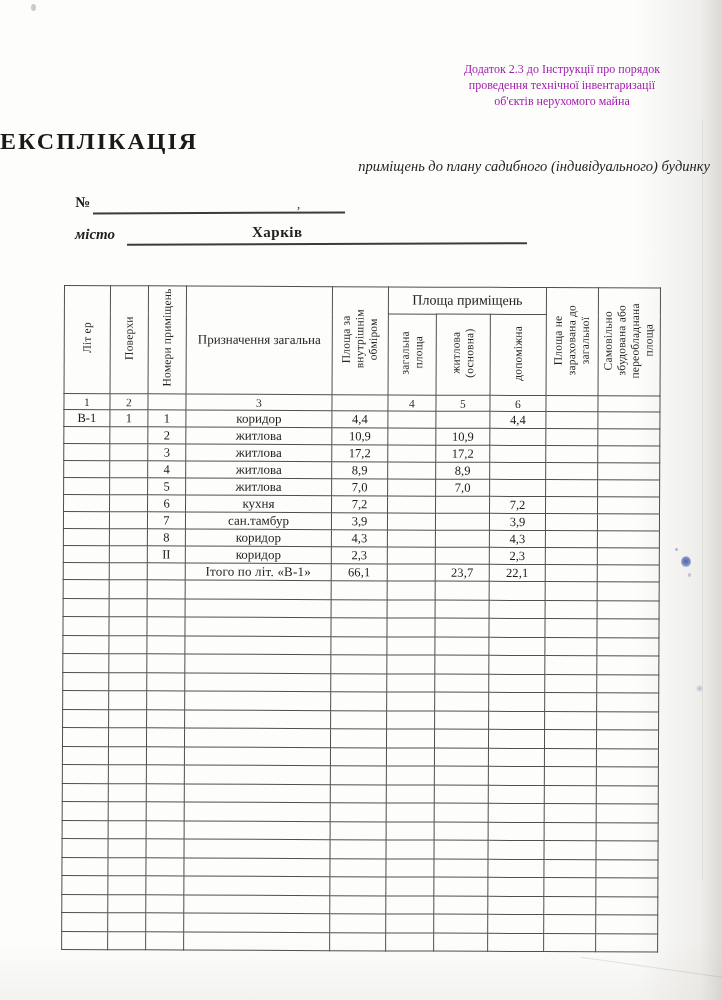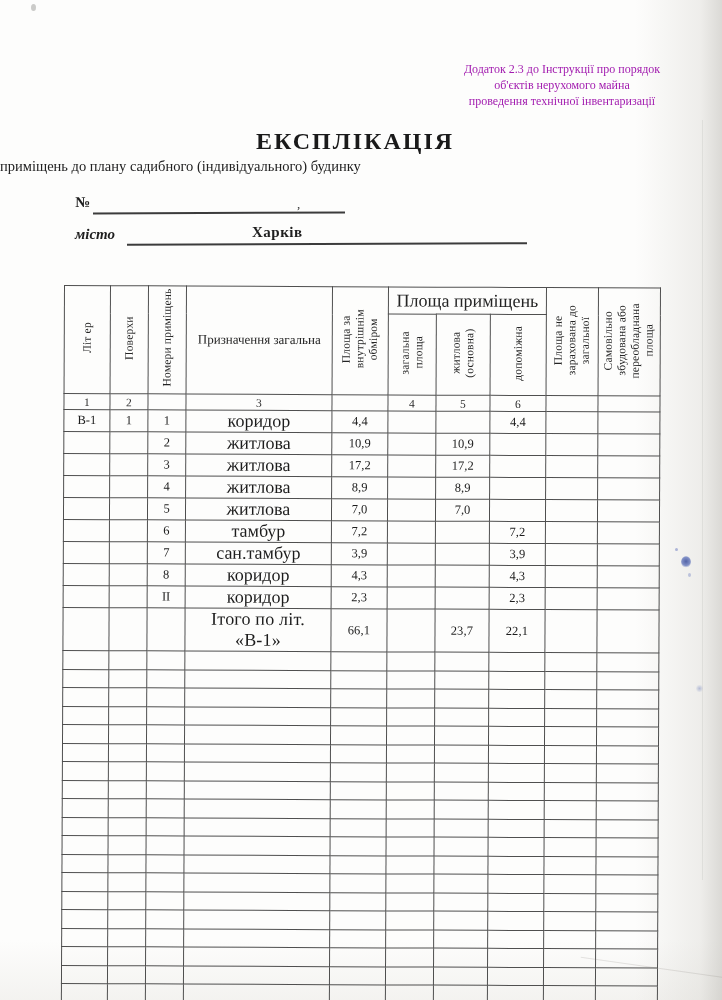--- a/index.html
+++ b/index.html
@@ -18,25 +18,25 @@
       linear-gradient(180deg, rgba(255,255,255,0) 94%, rgba(225,223,218,0.35) 100%),
       #fdfdfc;
   }
   
   .appendix {
     position:absolute; top:62px; right:10px; width:300px;
     text-align:center; font-size:12px; line-height:1.32; color:#a21caf;
   }
   .title {
     position:absolute; top:128px; left:0; width:710px;
-    text-align:center; font-size:24px; font-weight:bold; letter-spacing:2px; color:#1a1a1a;
+    text-align:left; font-size:24px; font-weight:bold; letter-spacing:2px; color:#1a1a1a;
   }
   .subtitle {
     position:absolute; top:158px; left:0; width:710px;
-    text-align:left; font-size:14.5px; color:#222;
+    text-align:right; font-size:14.5px; color:#222;font-style:italic;
   }
   .num-label {
     position:absolute; left:75px; top:194px;
     font-size:15px; font-weight:bold;
   }
   .num-line {
     position:absolute; left:93px; top:212px; width:252px; height:2px;
     background:#3c3c3c; transform:rotate(-0.25deg);
   }
   .num-comma {
@@ -62,36 +62,36 @@
     transform:rotate(0.25deg); transform-origin:top left;
   }
   table.explication th, table.explication td {
     border:1px solid #4f4f4f;
     padding:0 1px;
     text-align:center; vertical-align:middle;
     font-weight:normal;
     overflow:hidden;
   }
   thead th { color:#242424; }
-  th.group-hdr { height:26px; font-size:18px;margin-top:43px; }
+  th.group-hdr { height:26px; font-size:14px;margin-top:43px; }
   th.tall { height:106px; }
   th.sub  { height:80px; }
   .vert {
     writing-mode:vertical-rl;
     transform:rotate(180deg);
     display:inline-block;
     font-size:11.5px; line-height:1.18;
     max-height:100px;
     letter-spacing:0.2px;
   }
   th.sub .vert { max-height:76px; }
   .purpose-hdr { font-size:13px; line-height:1.25; }
   tr.numbers td { height:15px; font-size:11.5px; color:#2a2a2a; }
   tbody td { height:16px; font-size:12.5px; font-weight:bold; color:#1c1c1c; }
-  tbody td.c-purpose { font-size:18px; }
+  tbody td.c-purpose { font-size:13px; }
   tbody tr.empty td { height:17.5px; }
   tbody tr.total td { letter-spacing:0.2px;margin-left:24px; }
   
   .speck-tl {
     position:absolute; left:31px; top:4px; width:5px; height:7px;
     background:#8f8f8b; opacity:0.45; border-radius:50%;
   }
   .ink-main {
     position:absolute; left:681px; top:556px; width:10px; height:12px;
     background:radial-gradient(circle at 50% 45%, #42549f 0%, #7586c2 50%, rgba(255,255,255,0) 75%);
@@ -113,22 +113,22 @@
     background:rgba(150,148,142,0.15);
   }
 </style>
 </head>
 <body>
 
 <div class="paper"></div>
 
 <div class="appendix">
   <div>Додаток 2.3 до Інструкції про порядок</div>
+  <div>проведення технічної інвентаризації</div>
   <div>об'єктів нерухомого майна</div>
-  <div>проведення технічної інвентаризації</div>
 </div>
 
 <div class="title">ЕКСПЛІКАЦІЯ</div>
 <div class="subtitle">приміщень до плану садибного (індивідуального) будинку</div>
 
 <span class="num-label">№</span>
 <div class="num-line"></div>
 <span class="num-comma">,</span>
 
 <span class="city-label">місто</span>
@@ -235,21 +235,21 @@
         <td class="c-total"></td>
         <td class="c-living">7,0</td>
         <td class="c-aux"></td>
         <td class="c-not_counted"></td>
         <td class="c-unauth"></td>
       </tr>
       <tr>
         <td class="c-liter"></td>
         <td class="c-floor"></td>
         <td class="c-num">6</td>
-        <td class="c-purpose">тамбур</td>
+        <td class="c-purpose">кухня</td>
         <td class="c-internal">7,2</td>
         <td class="c-total"></td>
         <td class="c-living"></td>
         <td class="c-aux">7,2</td>
         <td class="c-not_counted"></td>
         <td class="c-unauth"></td>
       </tr>
       <tr>
         <td class="c-liter"></td>
         <td class="c-floor"></td>

